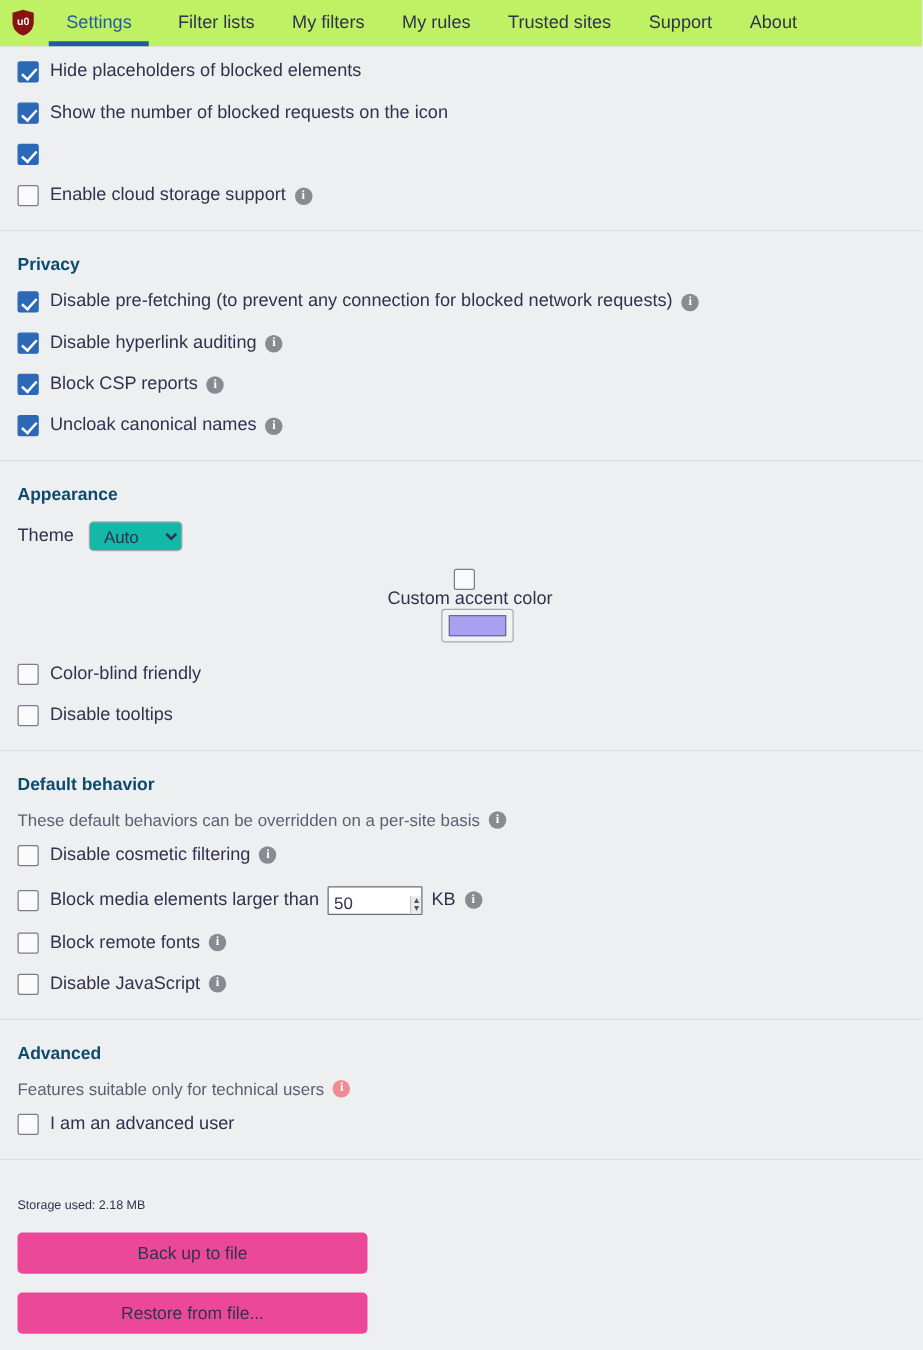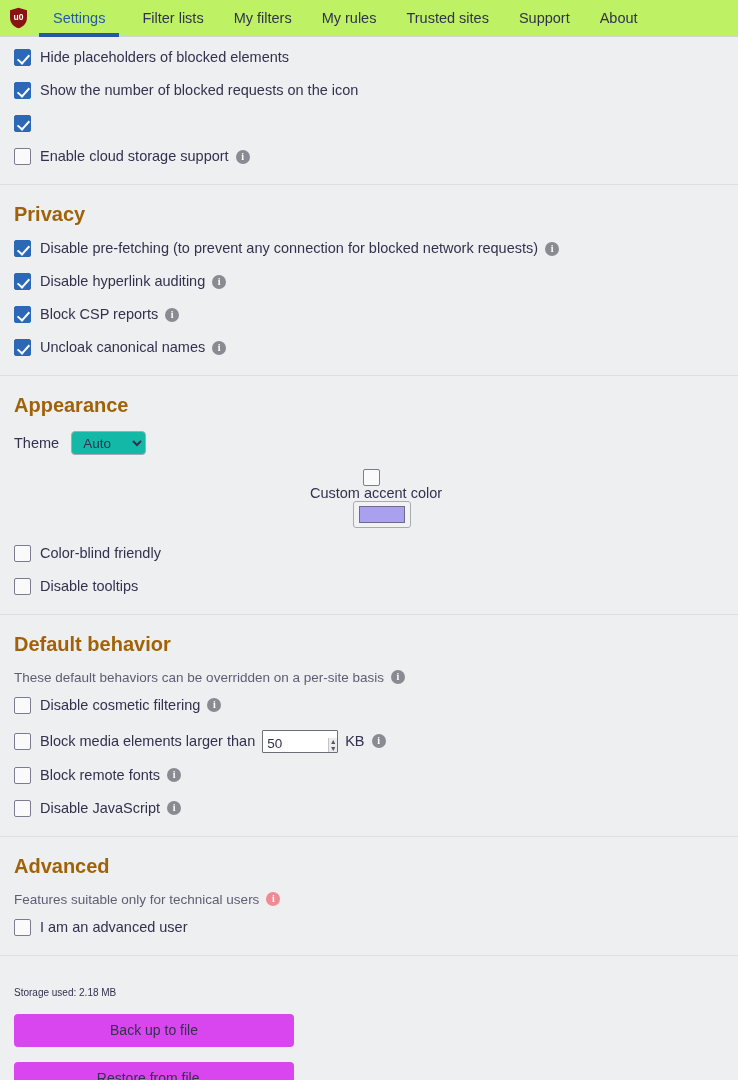--- a/index.html
+++ b/index.html
@@ -46,23 +46,23 @@
     background: #2559a8;
   }
 
   
   .section {
     padding: 12px 0 13px 0;
     border-bottom: 1px solid #dedfe2;
   }
   .section.nb { border-bottom: none; }
   .sect-title {
-    font-size: 20px;
+    font-size: 14px;
     font-weight: bold;
-    color: #a16207;
+    color: #0c4a6e;
     margin: 6px 0 14px 14px;
   }
   .sect-note {
     font-size: 13.5px;
     color: #5e5d72;
     margin: 0 0 12px 14px;
     display: flex; align-items: center;
   }
 
   
@@ -187,21 +187,21 @@
   
   .storage {
     font-size: 10px;
     margin: 19px 0 16px 14px;
   }
   .btn {
     display: block;
     width: 280px;
     height: 33px;
     margin: 0 0 15px 14px;
-    background: #d946ef;
+    background: #ec4899;
     border: none;
     border-radius: 4px;
     font-family: "Liberation Sans", sans-serif;
     font-size: 14px;
     color: #32314e;
     cursor: pointer;
   }
 </style>
 </head>
 <body>

